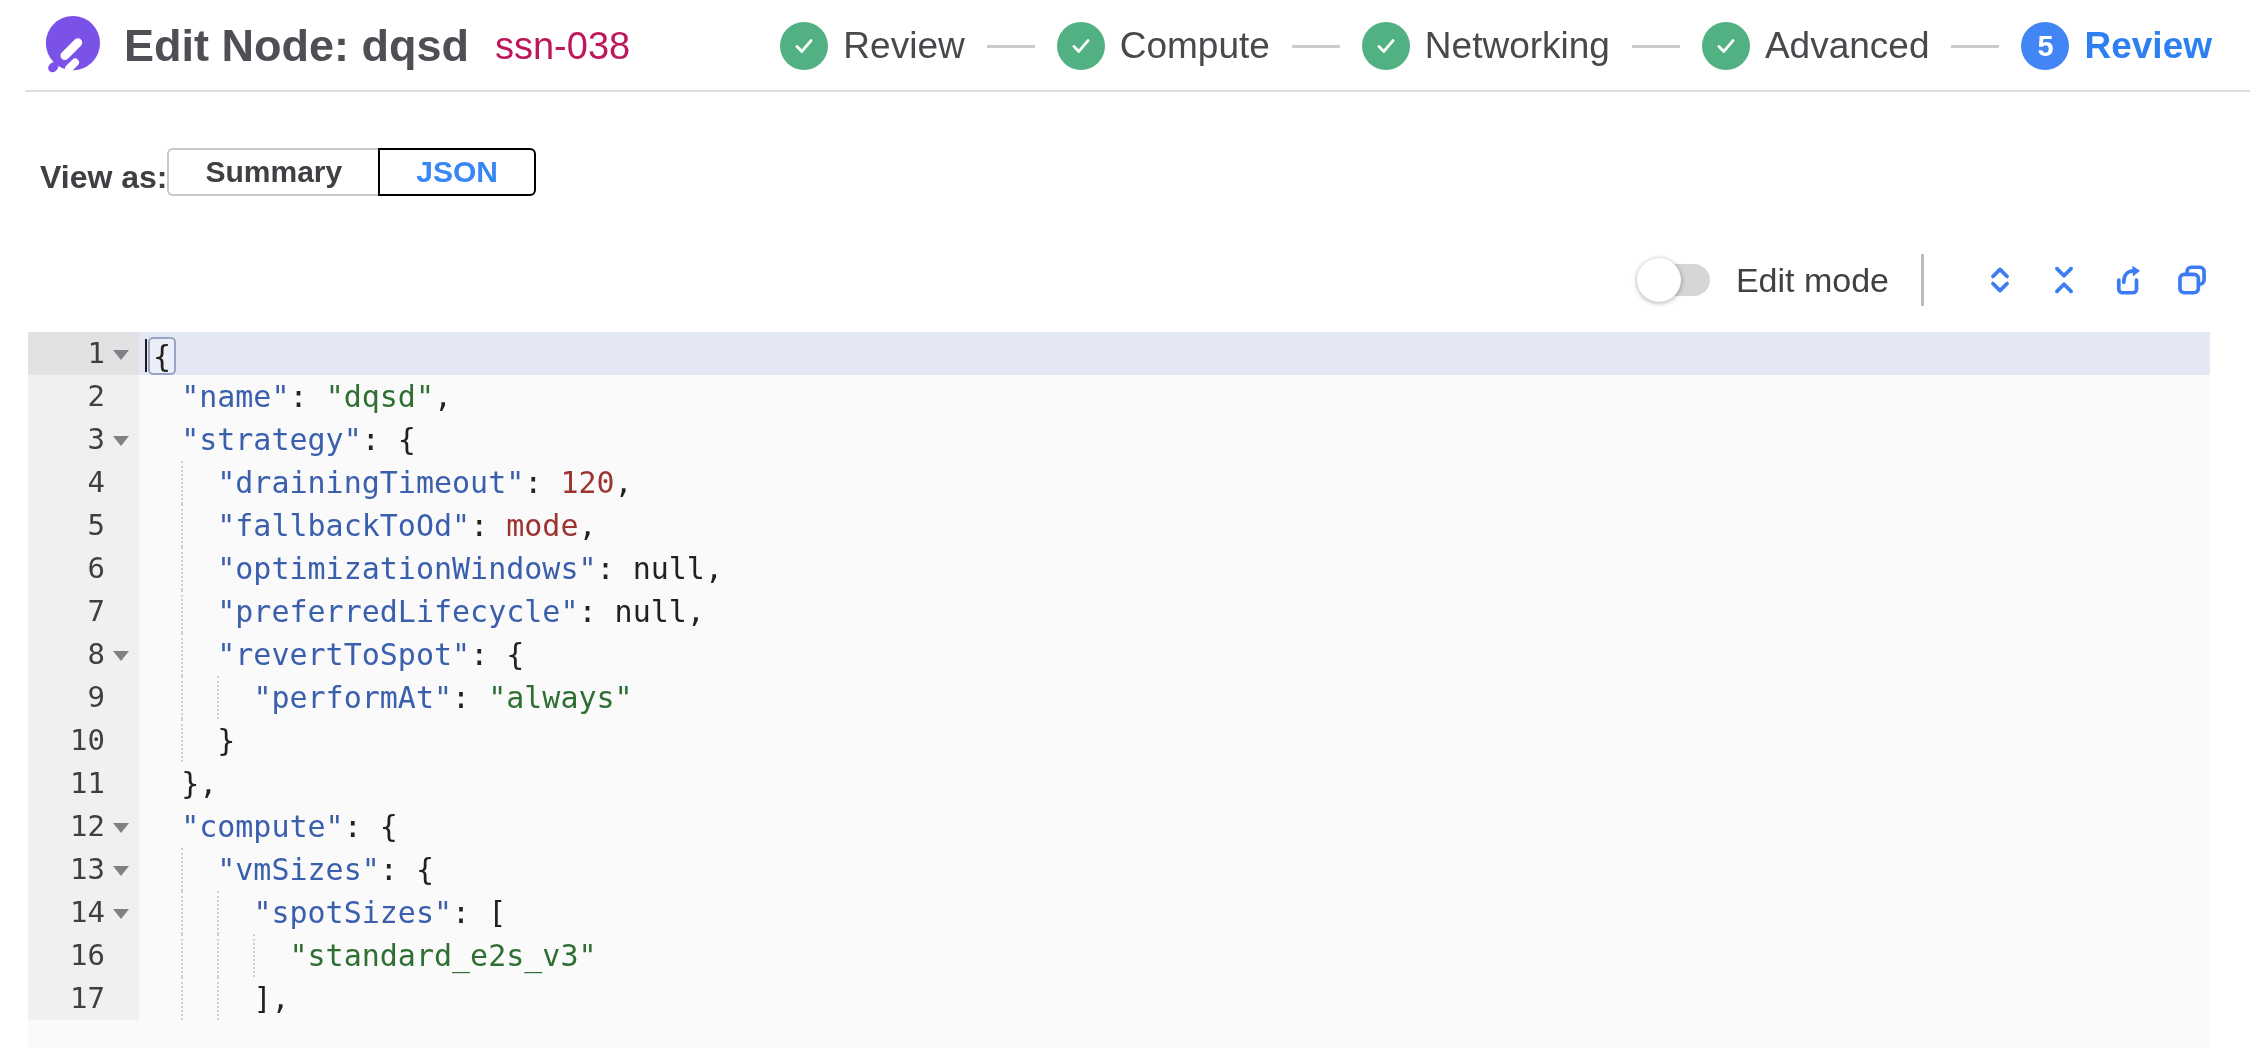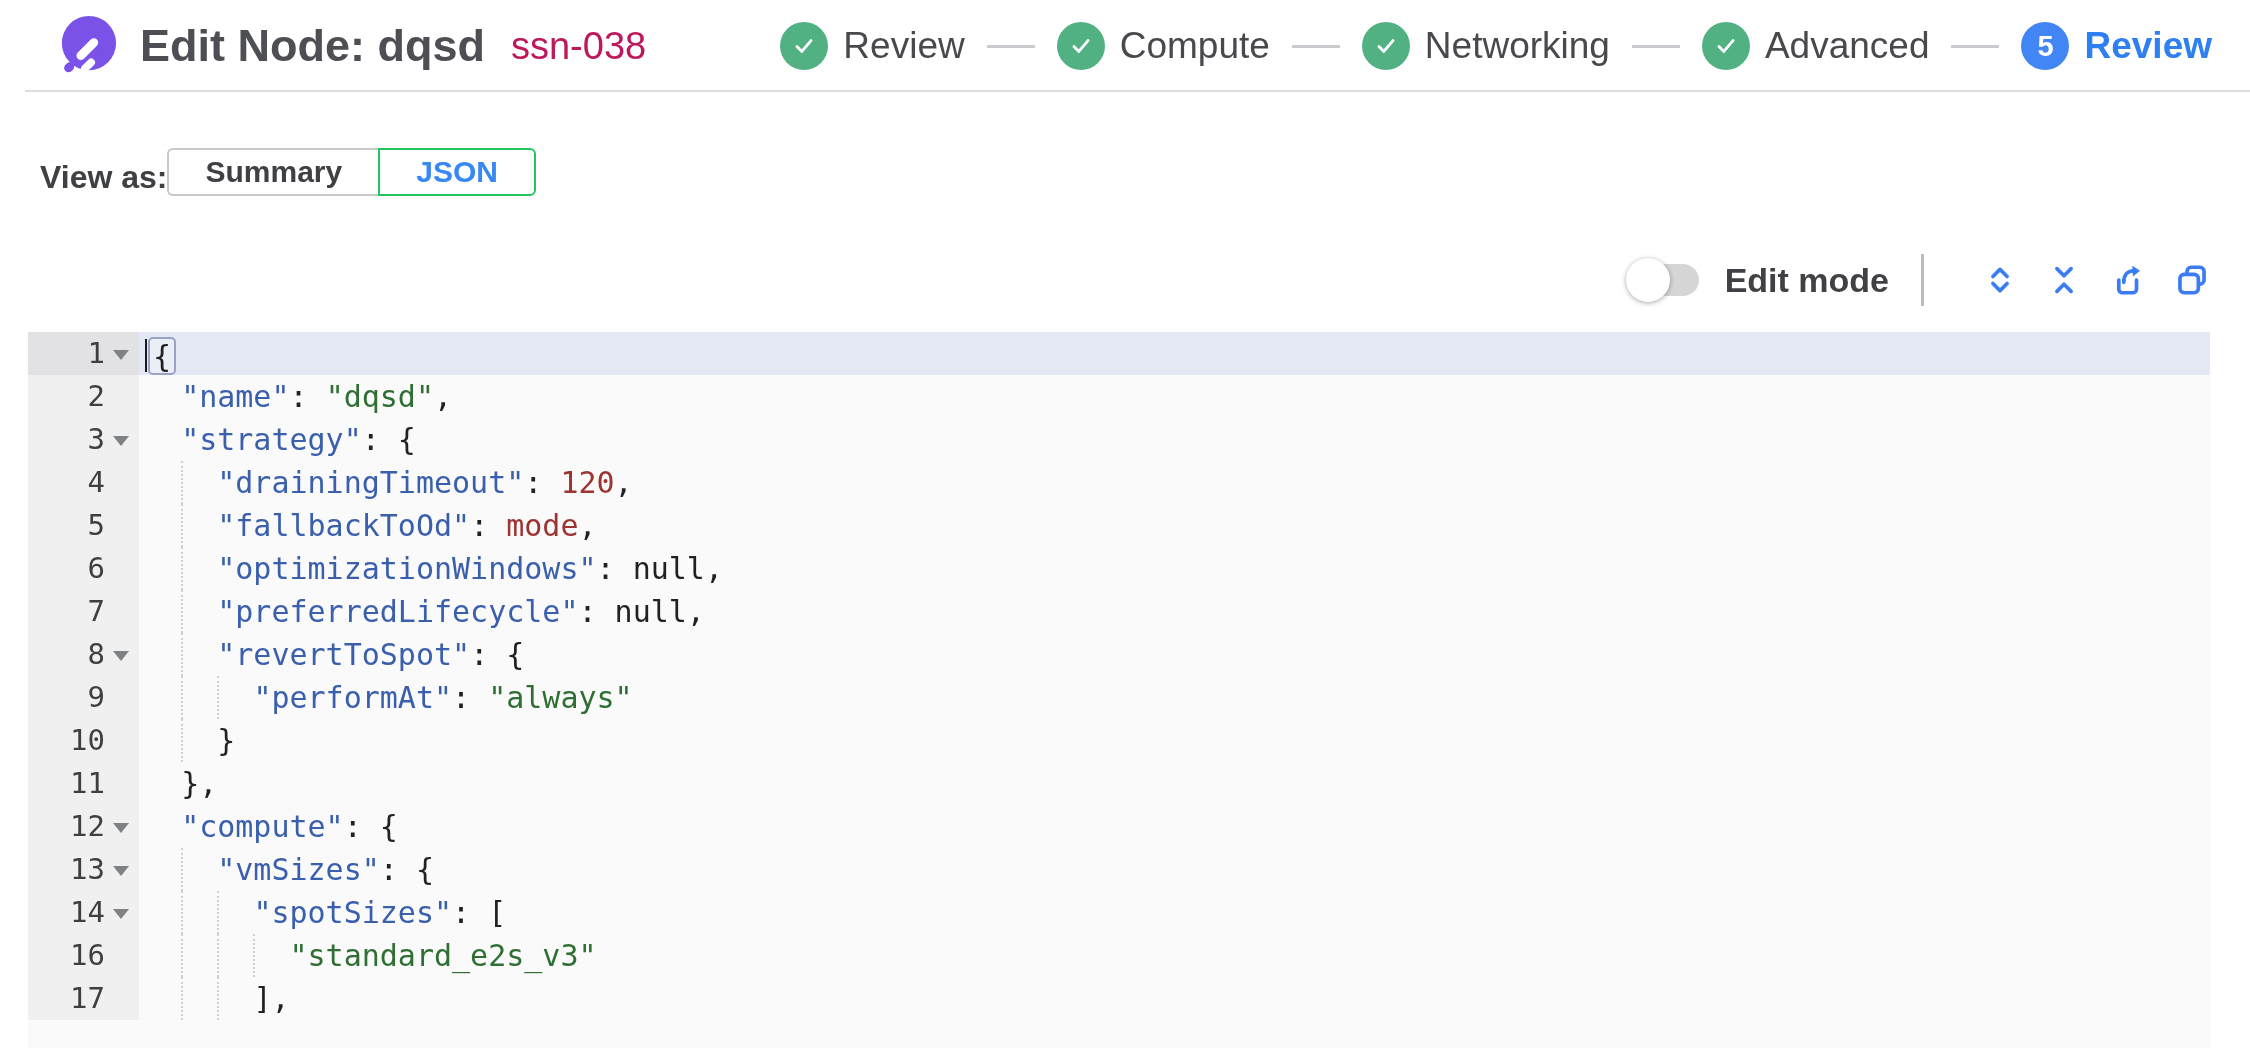--- a/index.html
+++ b/index.html
@@ -13,46 +13,46 @@
     --c-syntax-plain:#212121;
     --c-editor-bg:#fafafa;
     --c-gutter-bg:#f0f0f0;
     --c-active-line-bg:#e4e8f4;
   }
   *{box-sizing:border-box;margin:0;padding:0}
   html,body{width:2250px;height:1048px;overflow:hidden}
   body{position:relative;background:#fff;font-family:"Liberation Sans",sans-serif;color:#3f4144}
 
   
-  .topbar{position:absolute;top:0;left:0;right:0;height:92px;display:flex;align-items:center;padding-left:56px}
+  .topbar{position:absolute;top:0;left:0;right:0;height:92px;display:flex;align-items:center;padding-left:40px}
   .header-divider{position:absolute;top:90px;left:25px;right:0;height:2px;background:#dcdee0}
   .logo{width:62px;height:62px;flex:0 0 auto}
   .title{font-size:45px;font-weight:700;color:#4d4f54;margin-left:22px;white-space:nowrap}
   .subtitle{margin-left:26px;font-size:38px;color:#be185d;width:160px;overflow:hidden;white-space:nowrap;flex:0 0 auto}
   .stepper{display:flex;align-items:center;margin-left:auto;padding-right:38px}
   .step{display:flex;align-items:center;cursor:pointer}
   .step-circle{width:48px;height:48px;border-radius:50%;background:var(--c-step-green);display:flex;align-items:center;justify-content:center;flex:0 0 auto}
   .step-circle.active{background:var(--c-step-active-blue);color:#fff;font-size:29px;font-weight:700}
   .step-label{margin-left:15px;font-size:37px;color:#47494d;white-space:nowrap}
   .step-label.active{color:var(--c-review-text);font-weight:600}
   .connector{width:48px;height:3px;background:#c9cbce;margin:0 22px;flex:0 0 auto}
 
   
   .viewas-row{position:absolute;top:148px;left:40px;display:flex;align-items:flex-end;height:48px}
   .viewas-label{font-size:32px;font-weight:700;color:#3e4043}
   .seg-group{display:flex;}
   .seg-btn{height:48px;padding:0 36px;font-size:30px;font-weight:700;background:#fff;display:flex;align-items:center;cursor:pointer;font-family:"Liberation Sans",sans-serif}
   .seg-btn.inactive{border:2px solid #c6c8ca;border-right:none;color:#3e4043;border-radius:6px 0 0 6px}
-  .seg-btn.selected{border:2px solid #22c55e;color:#3787f5;border-radius:0 6px 6px 0}
+  .seg-btn.selected{border:2px solid #000000;color:#3787f5;border-radius:0 6px 6px 0}
 
   
   .toolbar{position:absolute;top:250px;right:40px;display:flex;align-items:center;height:60px}
   .toggle{position:relative;width:68px;height:32px;border-radius:16px;background:#d6d6d6;cursor:pointer;flex:0 0 auto}
   .toggle .knob{position:absolute;left:-5px;top:-6px;width:44px;height:44px;border-radius:50%;background:#fff;box-shadow:0 1px 5px rgba(0,0,0,.35)}
-  .editmode-label{margin-left:26px;font-size:34px;font-weight:700;color:#3f4144;white-space:nowrap}
+  .editmode-label{margin-left:26px;font-size:34px;font-weight:400;color:#3f4144;white-space:nowrap}
   .vdivider{width:3px;height:52px;background:#b9bbbe;margin:0 30px 0 32px}
   .icon-btn{width:36px;height:36px;margin-left:28px;cursor:pointer;display:flex;align-items:center;justify-content:center}
   .icon-btn:first-of-type{margin-left:0}
   .icon-btn svg{width:34px;height:34px;stroke:var(--c-accent-blue);fill:none;stroke-width:2.6;stroke-linecap:round;stroke-linejoin:round}
 
   
   .editor{position:absolute;left:28px;top:332px;width:2182px;height:716px;background:var(--c-editor-bg);overflow:hidden;font-family:"DejaVu Sans Mono","Liberation Mono",monospace;font-size:30px;cursor:text}
   .line{display:flex;height:43px;line-height:43px}
   .gutter{width:111px;flex:0 0 auto;background:var(--c-gutter-bg);display:flex}
   .lnum{flex:1;text-align:right;color:#3f3f3f;font-size:29px}

